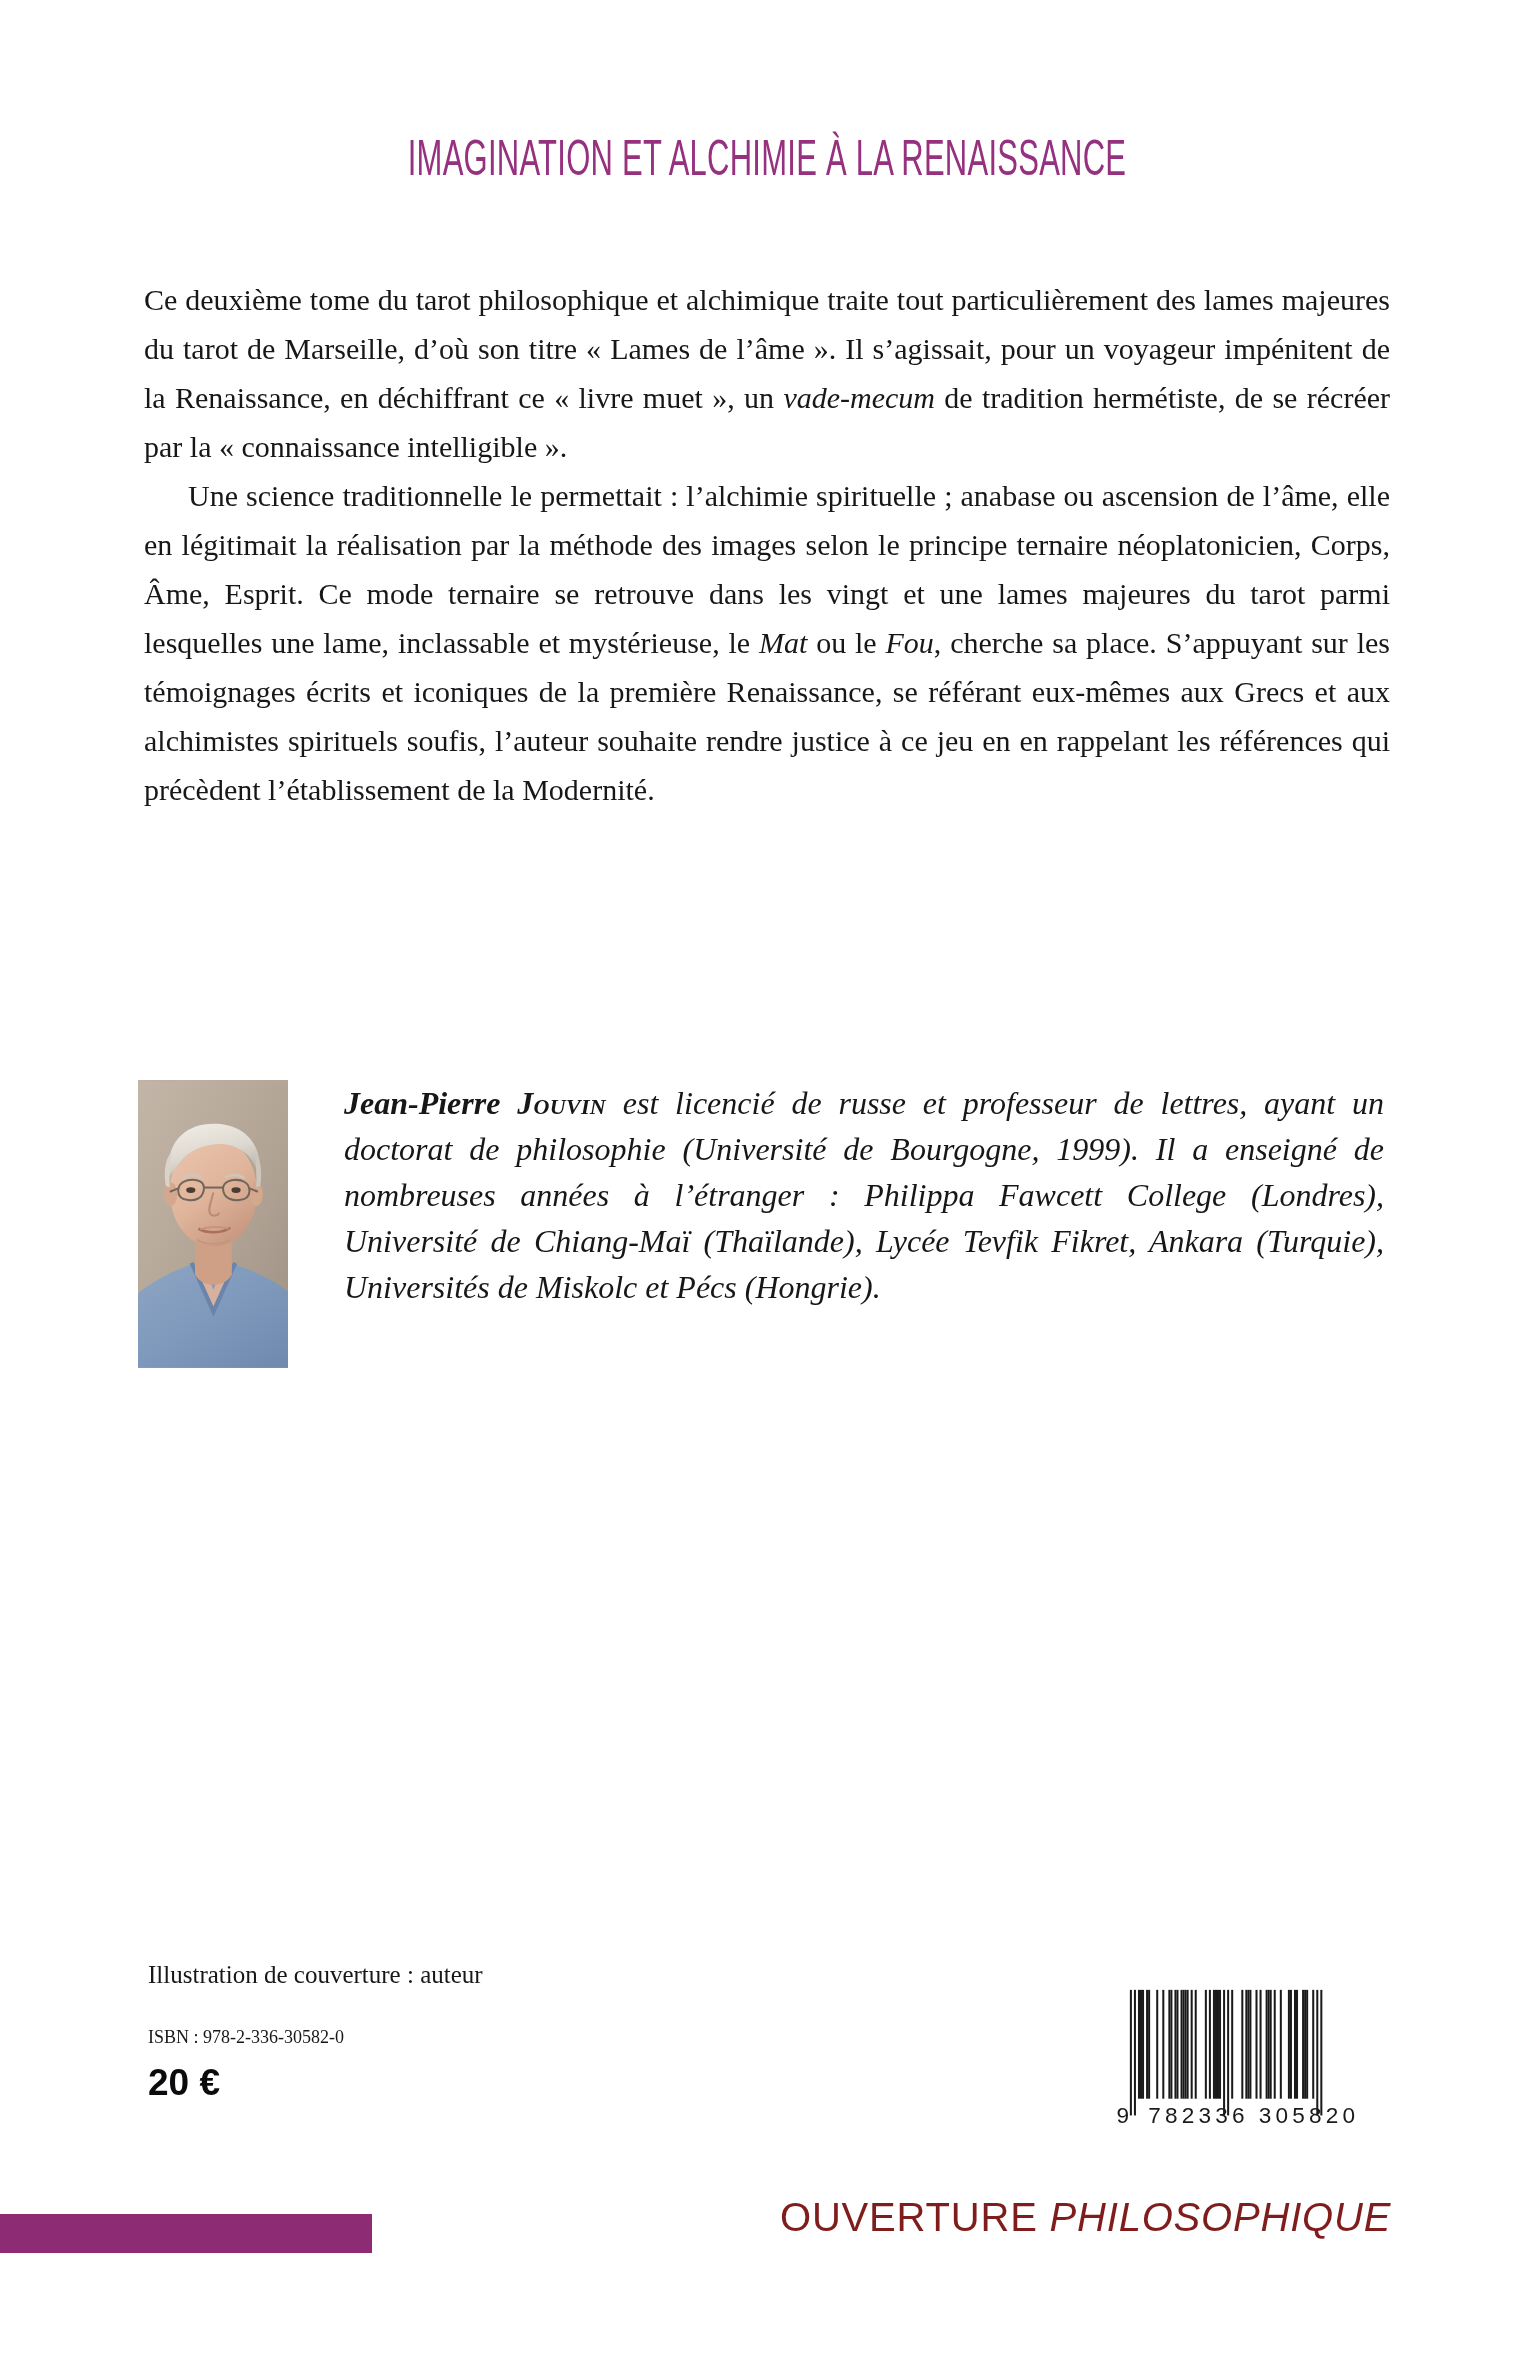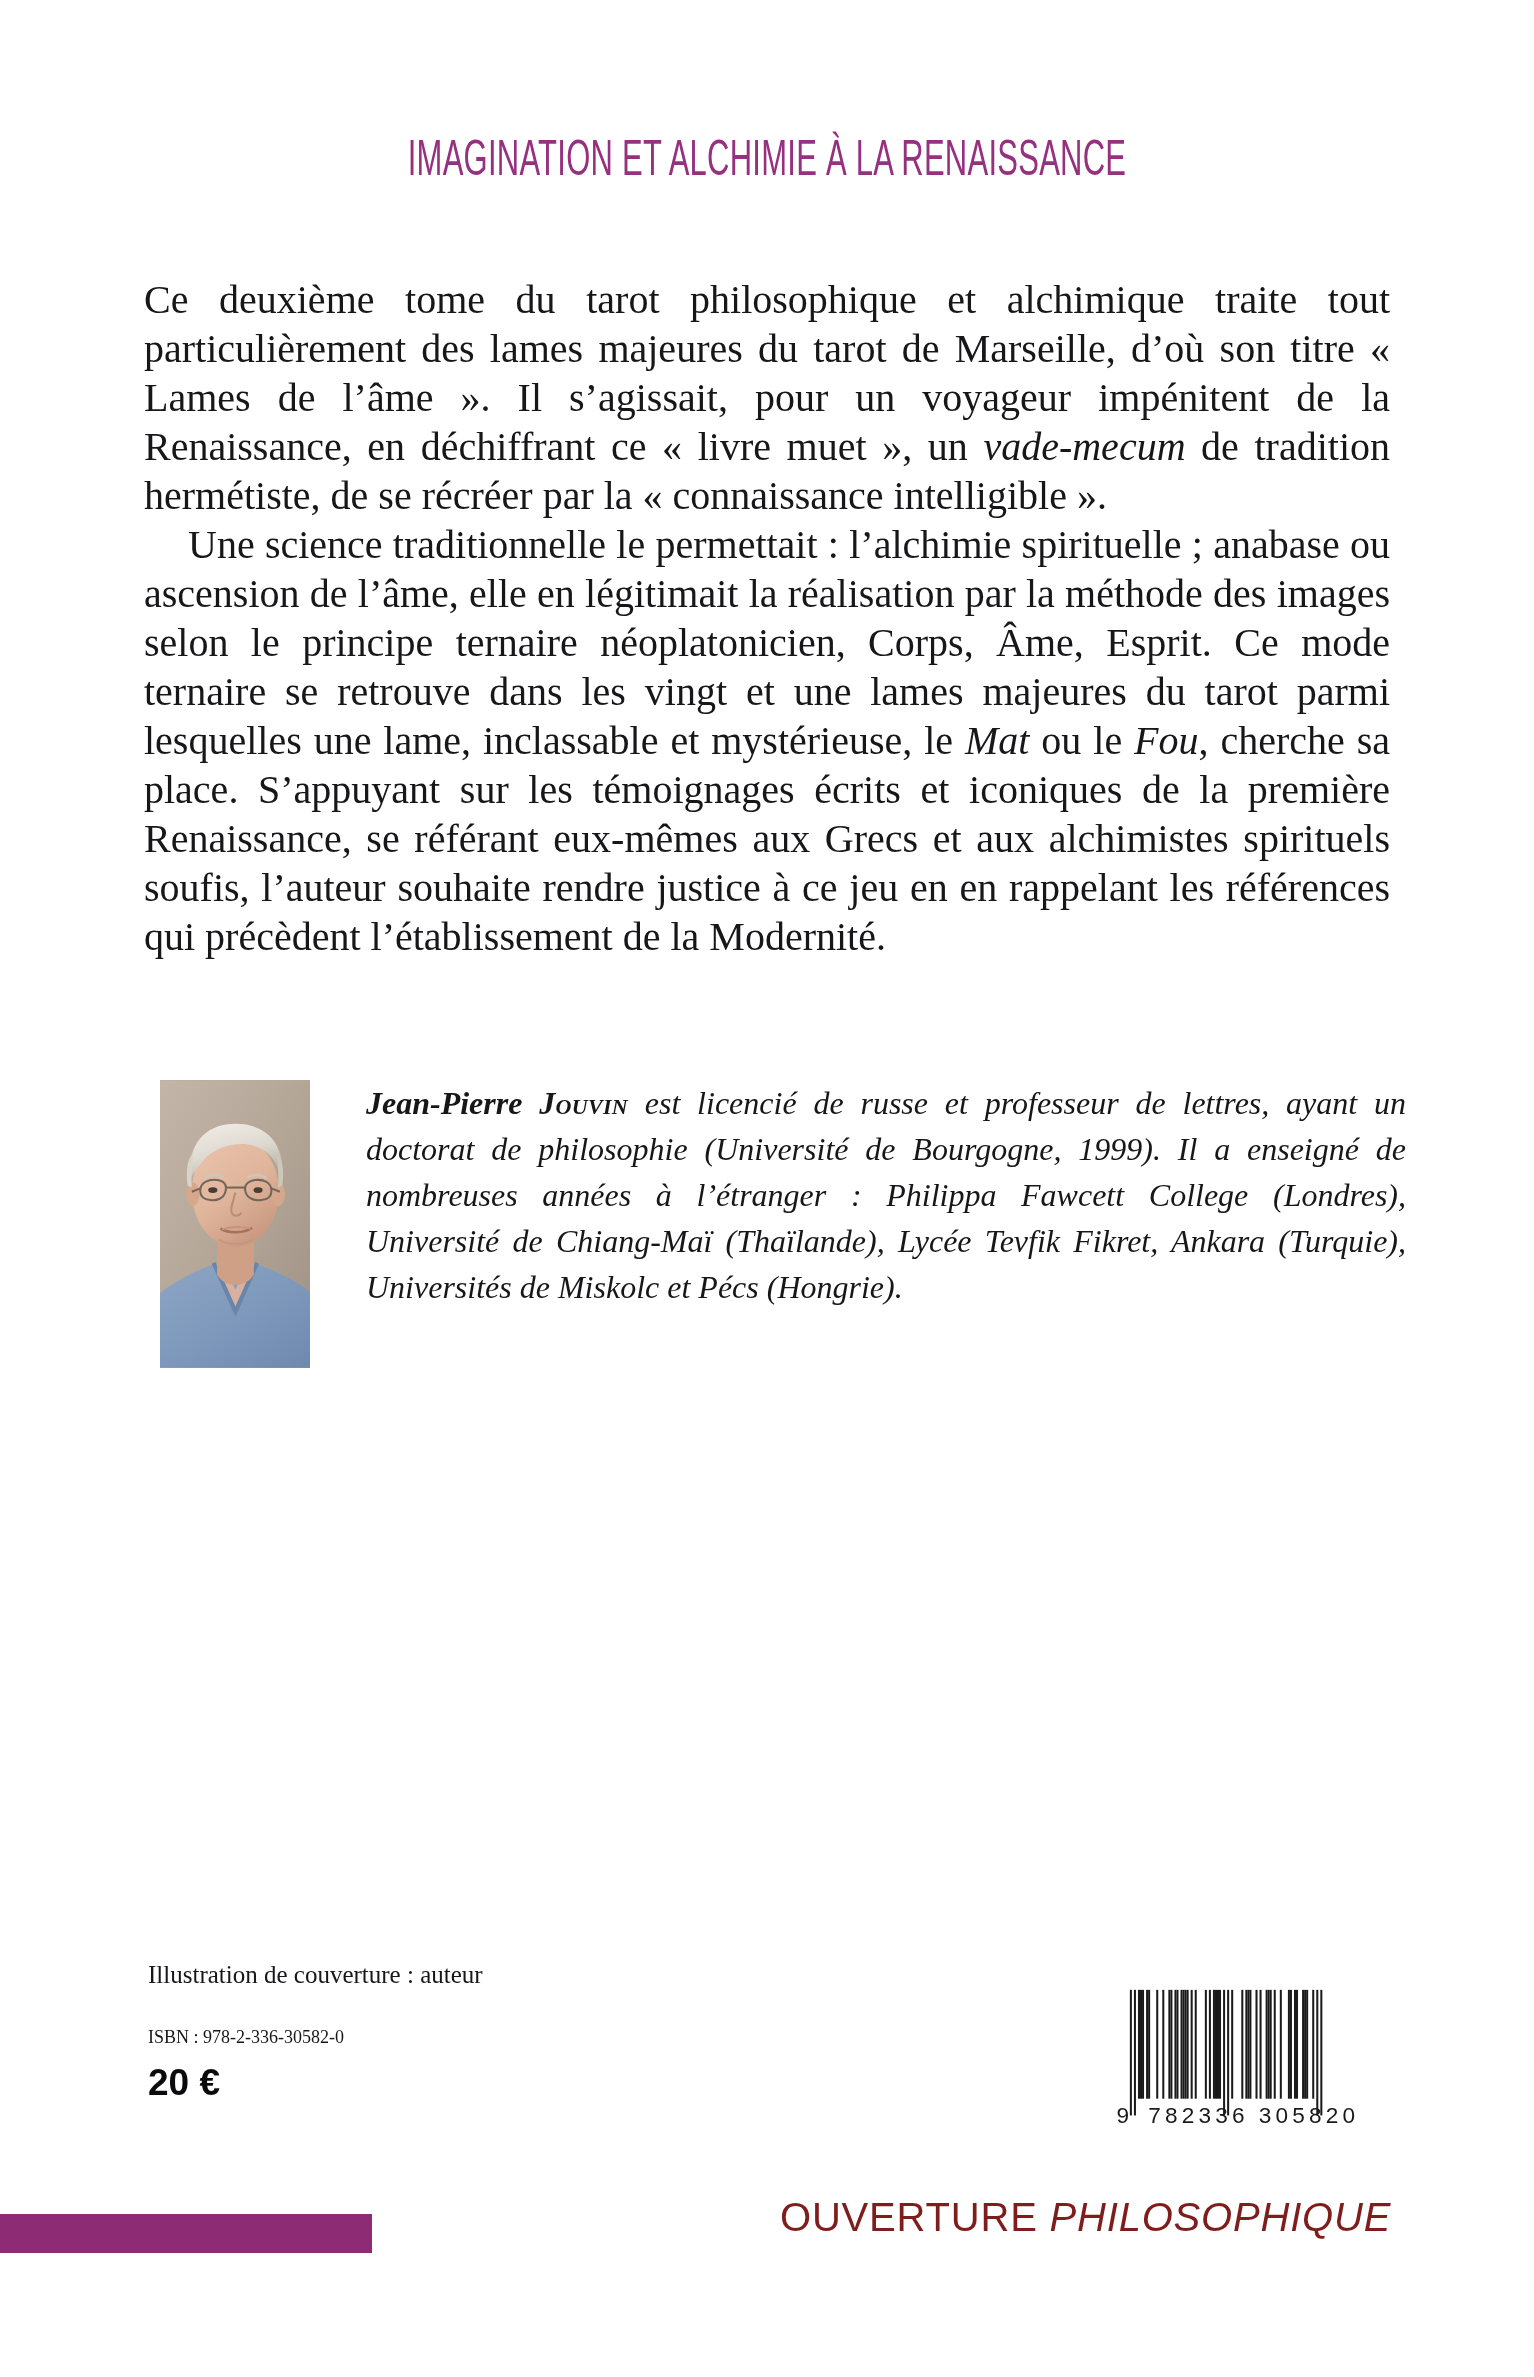--- a/index.html
+++ b/index.html
@@ -32,41 +32,41 @@
     transform-origin: center top;
     white-space: nowrap;
   }
 
   
   .blurb {
     position: absolute;
     left: 144px;
     top: 275px;
     width: 1246px;
-    font-size: 40px;
+    font-size: 30px;
     line-height: 49px;
     text-align: justify;
     text-justify: inter-word;
     color: #17171a;
     font-family: Liberation Serif, serif;
   }
   .blurb p {
     margin: 0;
   }
   .blurb p.indent {
     text-indent: 44px;
   }
   .blurb i {
     font-style: italic;
   }
 
   
   .author-block {
     position: absolute;
-    left: 160px;
+    left: 138px;
     top: 1080px;
     width: 1246px;
   }
   .author-photo {
     float: left;
     width: 150px;
     height: 288px;
     margin-right: 22px;
     background: #b7aa9d;
     position: relative;

